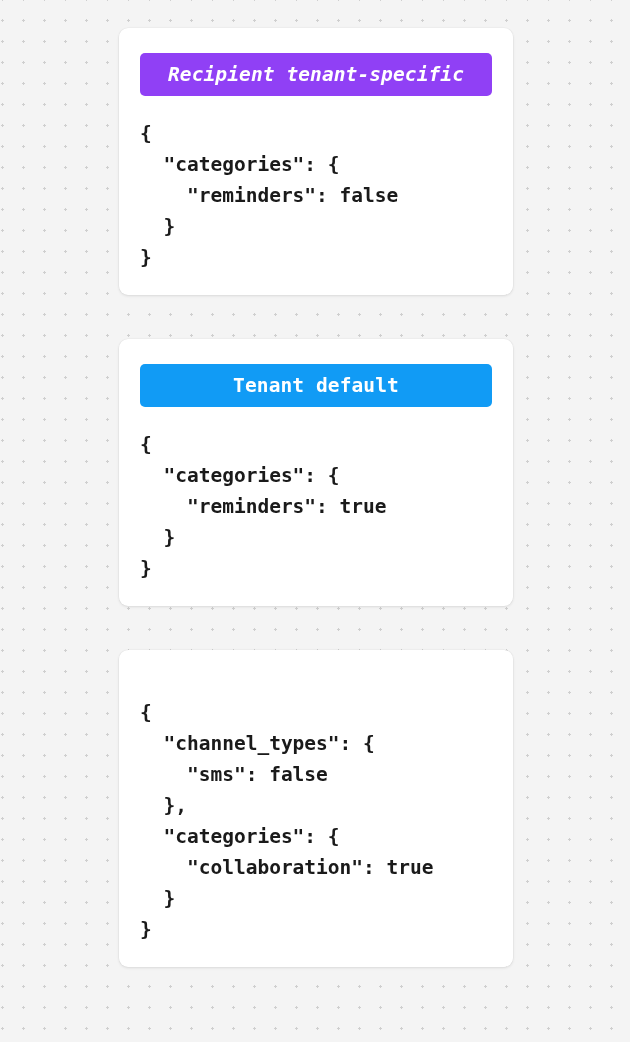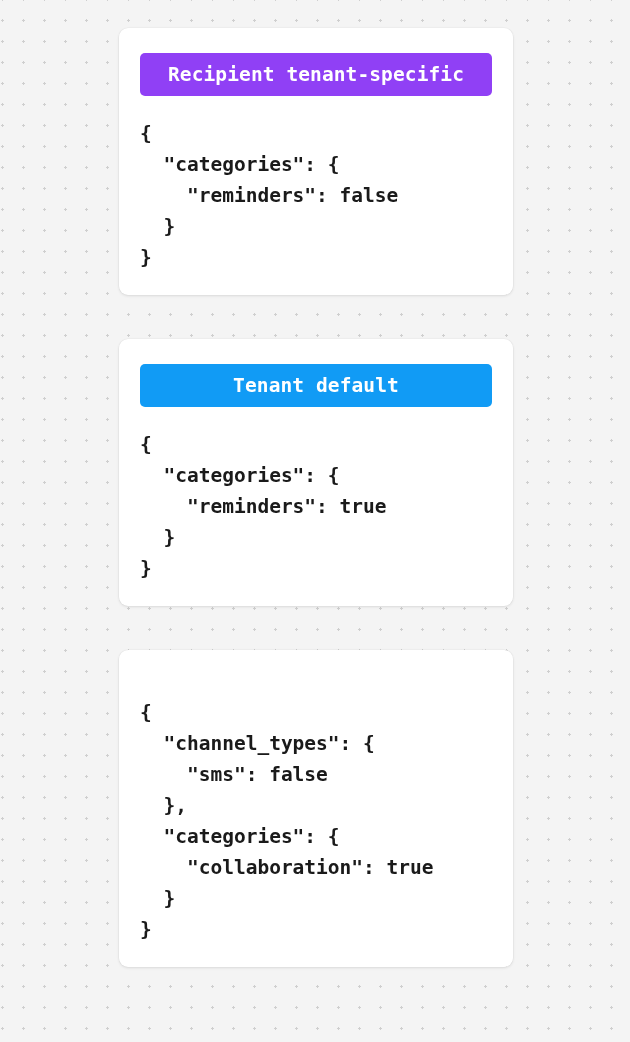--- a/index.html
+++ b/index.html
@@ -62,21 +62,21 @@
     white-space: pre;
     letter-spacing: 0px;
   }
 </style>
 </head>
 <body style="background-color: rgb(244, 244, 244);">
 
 <div id="stack">
 
   <div class="card">
-    <div class="badge" style="background-color: rgb(144, 64, 245);">Recipient tenant-specific</div>
+    <div class="badge" style="background-color: rgb(144, 64, 245); font-style: italic;">Recipient tenant-specific</div>
     <pre class="code">{
   "categories": {
     "reminders": false
   }
 }</pre>
   </div>
 
   <div class="card">
     <div class="badge" style="background-color: rgb(17, 155, 245);">Tenant default</div>
     <pre class="code">{

